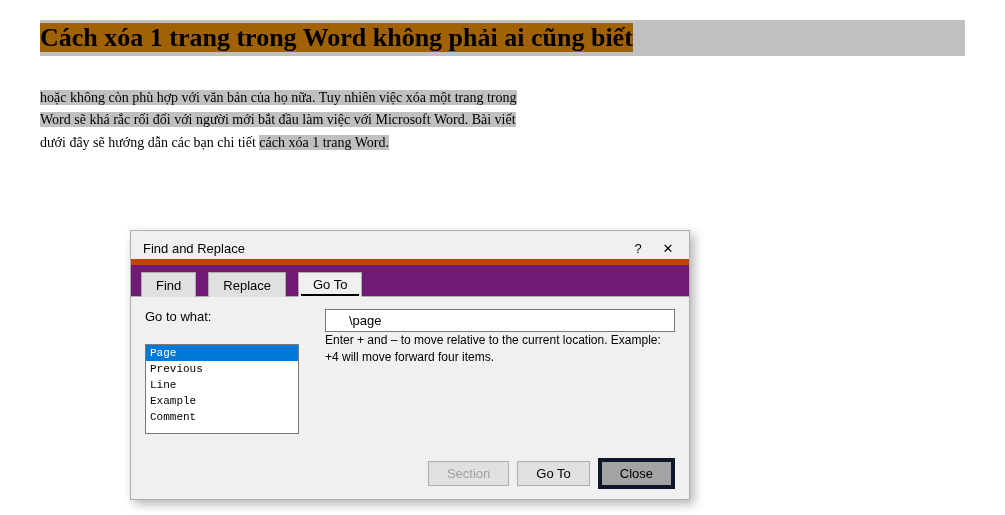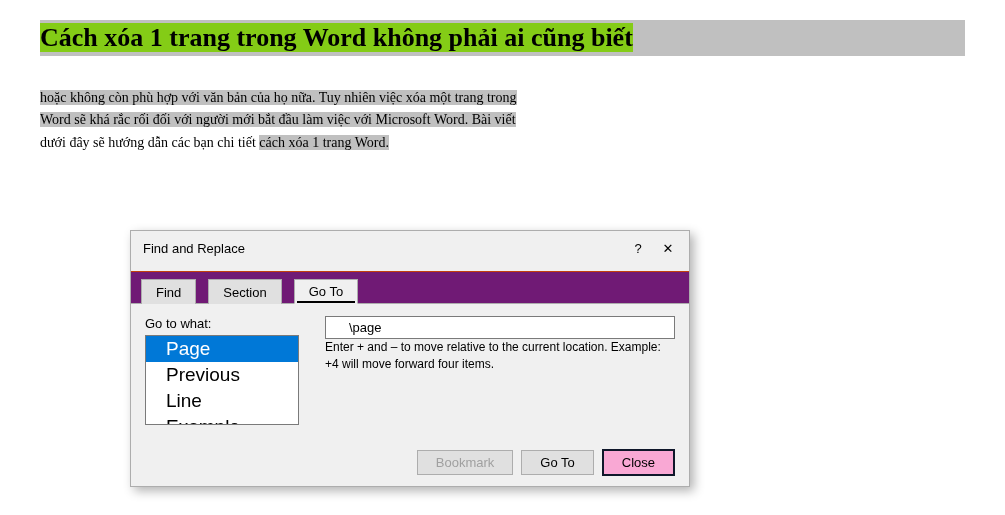--- a/index.html
+++ b/index.html
@@ -18,21 +18,21 @@
       height: 515px;
       background: #fff;
       padding: 20px 40px;
       position: relative;
     }
 
     .doc-title {
       font-size: 26px;
       font-weight: bold;
       color: #000;
-      background: #84cc16;
+      background: #a16207;
       display: inline;
       line-height: 1.4;
     }
 
     .doc-title-block {
       background: #c0c0c0;
       margin-bottom: 8px;
       display: block;
     }
 
@@ -64,22 +64,22 @@
       font-size: 13px;
       z-index: 100;
     }
 
     
     .dialog-titlebar {
       background: #f0f0f0;
       display: flex;
       align-items: center;
       justify-content: space-between;
-      padding: 6px 10px 12px 12px;
-      border-bottom: 1px solid #c2410c;
+      padding: 6px 10px 0 12px;
+      border-bottom: 6px solid #c2410c;
     }
 
     .dialog-title-text {
       font-size: 13px;
       color: #000;
       font-family: 'Segoe UI', Arial, sans-serif;
     }
 
     .dialog-title-icons {
       display: flex;
@@ -161,37 +161,37 @@
     }
 
     .dialog-right {
       flex: 1;
     }
 
     .section-label {
       font-family: 'Segoe UI', Arial, sans-serif;
       font-size: 13px;
       color: #000;
-      margin-bottom: 4px;
+      margin-bottom: 20px;
     }
 
     
     .goto-listbox {
       width: 154px;
       height: 90px;
       border: 1px solid #7a7a7a;
       background: #fff;
       overflow-y: scroll;
       position: relative;
     }
 
     .listbox-item {
-      padding: 2px 20px;
-      font-family: Liberation Sans, sans-serif;
-      font-size: 19px;
+      padding: 2px 4px;
+      font-family: Liberation Mono, monospace;
+      font-size: 11px;
       cursor: default;
       color: #000;
       white-space: nowrap;
     }
 
     .listbox-item.selected {
       background: #0078d7;
       color: #fff;
     }
 
@@ -246,22 +246,22 @@
       cursor: pointer;
       text-align: center;
     }
 
     .dlg-btn.disabled {
       color: #a0a0a0;
       cursor: default;
     }
 
     .dlg-btn.close-btn {
-      border: 2px solid #0f172a;
-      background: #f9a8d4;
+      border: 4px solid #0f172a;
+      background: #a3a3a3;
     }
   </style>
 </head>
 <body>
 
 <div class="document-area">
 
   <div class="doc-title-block">
     <span class="doc-title">Cách xóa 1 trang trong Word không phải ai cũng biết</span>
   </div>
@@ -281,21 +281,21 @@
         <button class="dialog-icon-btn">?</button>
         <button class="dialog-icon-btn">✕</button>
       </div>
     </div>
 
     <div class="dialog-tabs">
       <button class="tab-btn">
         <span>Find</span>
       </button>
       <button class="tab-btn">
-        <span>Section</span>
+        <span>Replace</span>
       </button>
       <button class="tab-btn active">
         <span>Go To</span>
         <span class="tab-underline"></span>
       </button>
     </div>
 
     <div class="dialog-body">
       <div class="dialog-row">
 
@@ -324,21 +324,21 @@
         <div class="dialog-right">
           <input class="page-input" type="text" value="\page" style="">
           <div class="hint-text">Enter + and – to move relative to the current location. Example: +4 will move forward four items.</div>
         </div>
 
       </div>
     </div>
 
     <div class="dialog-footer">
       <button class="dlg-btn disabled">
-        <span>Bookmark</span>
+        <span>Section</span>
       </button>
       <button class="dlg-btn">
         <span>Go To</span>
       </button>
       <button class="dlg-btn close-btn">
         <span>Close</span>
       </button>
     </div>
 
   </div>

